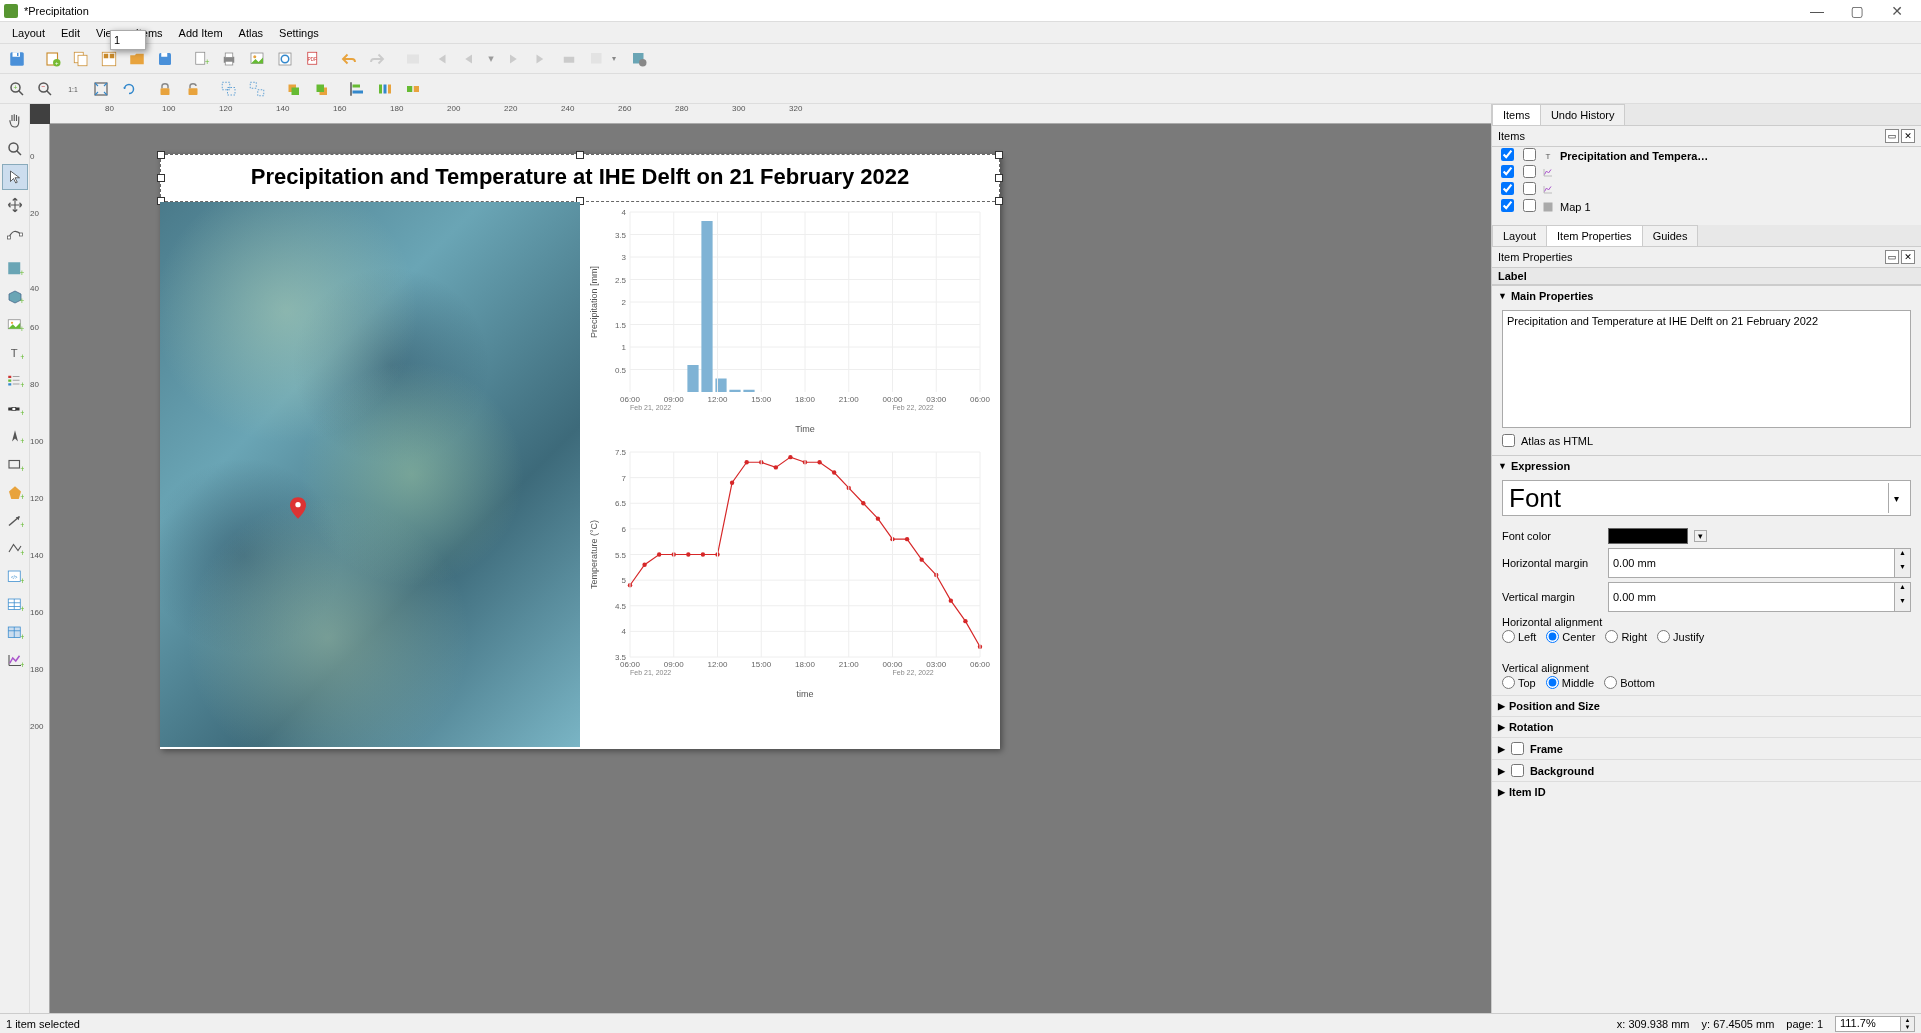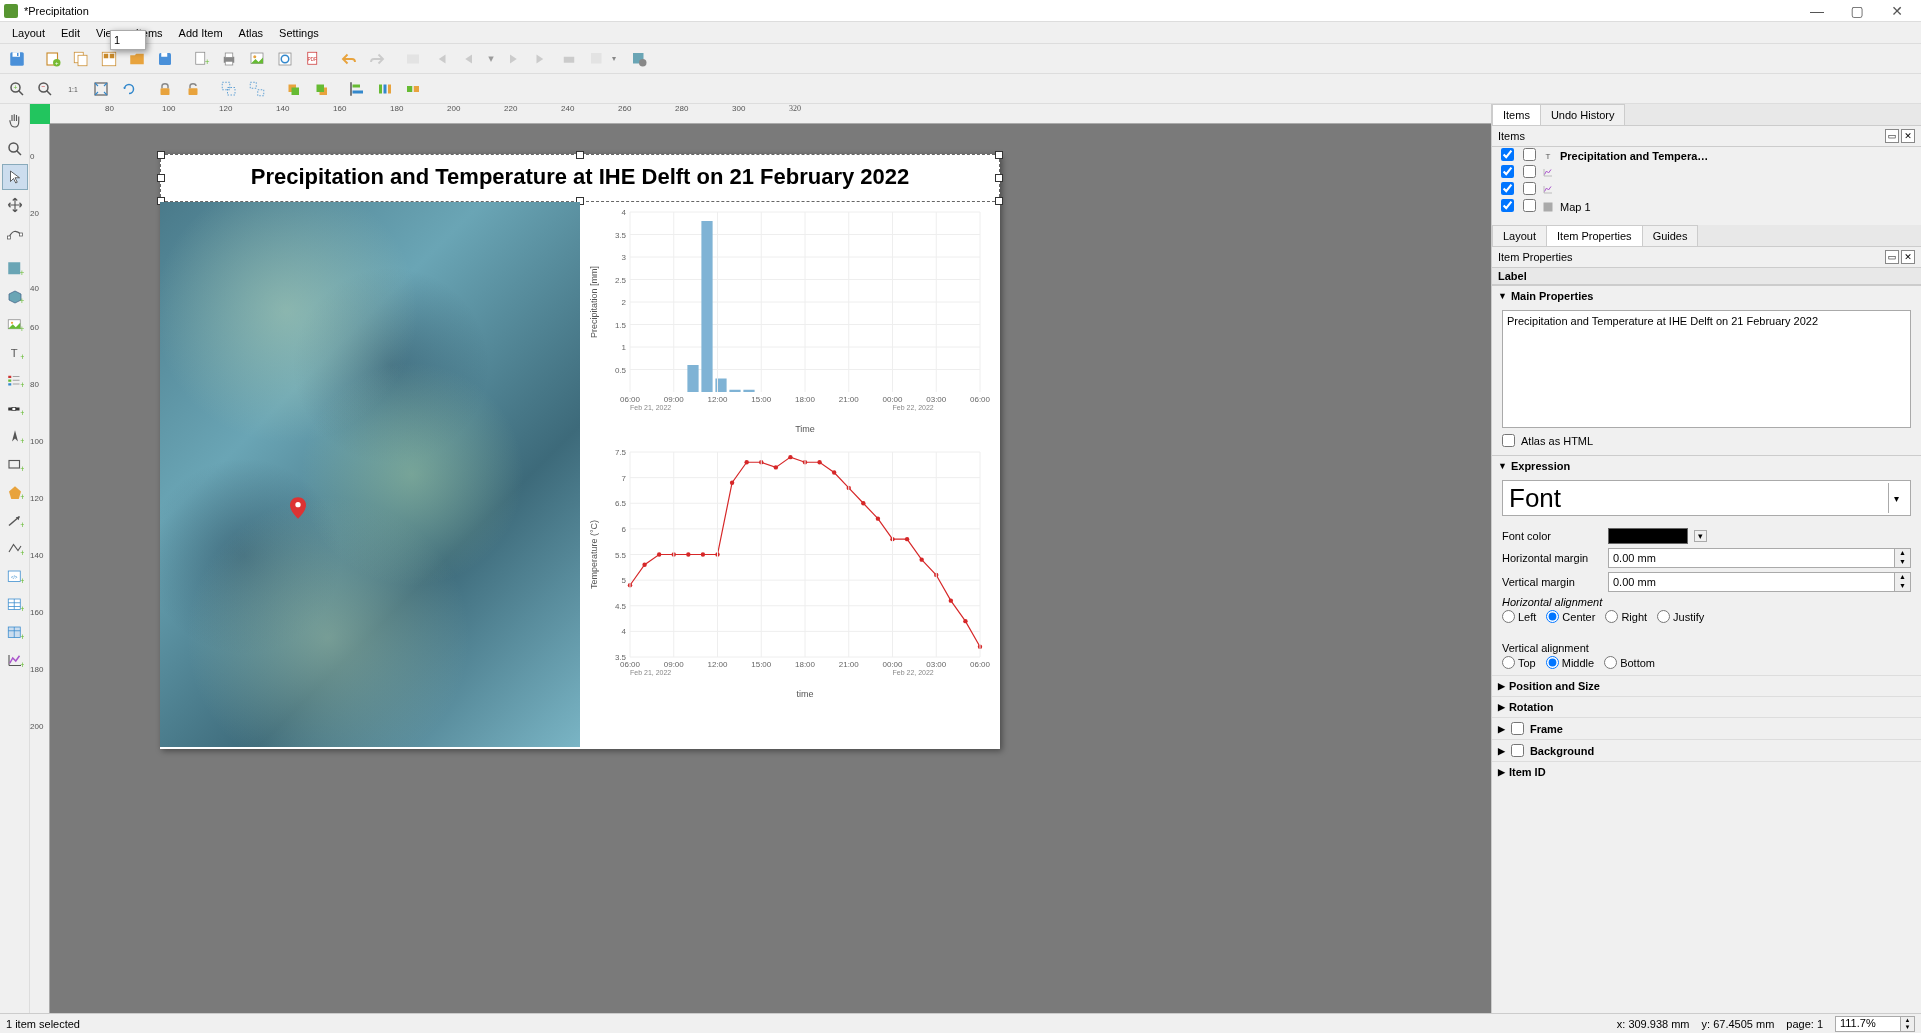--- a/index.html
+++ b/index.html
@@ -24,21 +24,21 @@
 
 
 svg.ic { width: 18px; height: 18px; }
 
 
 .mainrow { display: flex; height: calc(1033px - 22px - 22px - 30px - 30px - 20px); }
 .lefttools { width: 30px; background: #f0f0f0; border-right: 1px solid #ddd; display:flex; flex-direction:column; align-items:center; padding-top:4px; gap:2px;}
 .lefttools .tbtn { width:26px; height:26px; display:flex; align-items:center; justify-content:center; }
 .lefttools .tbtn.active { background:#cde; border:1px solid #8ab;}
 
-.canvaswrap { flex: 1; background: #22c55e; position: relative; overflow: hidden; }
+.canvaswrap { flex: 1; background: #404040; position: relative; overflow: hidden; }
 .ruler-h { position:absolute; top:0; left:20px; right:0; height:20px; background:#f0f0f0; border-bottom:1px solid #aaa; }
 .ruler-v { position:absolute; top:20px; left:0; width:20px; bottom:0; background:#f0f0f0; border-right:1px solid #aaa; }
 .ruler-h .tick, .ruler-v .tick { position:absolute; font-size:8px; color:#555; }
 .canvas-bg { position:absolute; top:20px; left:20px; right:0; bottom:0; background:#7a7a7a; overflow:auto;}
 .page { position:absolute; top:30px; left:110px; width:840px; height:595px; background:#fff; box-shadow: 2px 2px 6px rgba(0,0,0,0.4); }
 
 .sel-handles { position:absolute; top:0; left:0; right:0; height:48px; border:1px dashed #666; }
 .sel-handles .h { position:absolute; width:8px; height:8px; background:#fff; border:1px solid #333; }
 .sel-handles .h.nw{top:-4px;left:-4px;} .sel-handles .h.n{top:-4px;left:50%;margin-left:-4px;} .sel-handles .h.ne{top:-4px;right:-4px;}
 .sel-handles .h.w{top:50%;left:-4px;margin-top:-4px;} .sel-handles .h.e{top:50%;right:-4px;margin-top:-4px;}
@@ -84,21 +84,21 @@
 .prop-head .tri { font-size:9px; }
 .prop-body { padding:4px 10px; }
 .textarea-main { width:100%; height:118px; border:1px solid #aaa; padding:4px; font-size:11px; resize:none; background:#fff;}
 .row-inline { display:flex; align-items:center; gap:6px; margin:4px 0; }
 .row-inline label { font-size:11px; }
 .btn { border:1px solid #aaa; background:linear-gradient(#fdfdfd,#e8e8e8); padding:2px 8px; font-size:11px; height:20px; display:flex;align-items:center;justify-content:center;}
 .btn.combo::after{content:"▾"; margin-left:6px; font-size:9px;}
 .font-selector { border:1px solid #aaa; background:#fff; padding:2px 6px; font-size:26px; font-weight:400; height:36px; display:flex; align-items:center;}
 .font-selector .dd { margin-left:auto; border-left:1px solid #aaa; width:16px; text-align:center; font-size:10px; height:100%; display:flex;align-items:center;justify-content:center;}
 .color-swatch { width:80px; height:16px; background:#000; border:1px solid #666; }
-.spin { display:flex; border:1px solid #aaa; height:20px; background:#fff; flex:1;}
+.spin { display:flex; border:1px solid #aaa; height:30px; background:#fff; flex:1;}
 .spin input{border:none; flex:1; padding:0 4px; font-size:11px; outline:none;}
 .spin .sbtns{width:16px; display:flex; flex-direction:column; border-left:1px solid #aaa;}
 .spin .sbtns span{flex:1; font-size:7px; text-align:center; background:#eee;}
 .radios { display:flex; gap:10px; margin:2px 0;}
 .radios label{display:flex;align-items:center;gap:3px; font-size:11px;}
 
 .prop-collapsed { padding:4px 6px; font-weight:700; display:flex; align-items:center; gap:4px; border-top:1px solid #ddd;}
 .prop-collapsed .tri{font-size:9px;}
 .prop-collapsed input[type=checkbox]{margin:0 2px;}
 
@@ -512,21 +512,21 @@
       <div class="tick" style="left:169px;">120</div>
       <div class="tick" style="left:226px;">140</div>
       <div class="tick" style="left:283px;">160</div>
       <div class="tick" style="left:340px;">180</div>
       <div class="tick" style="left:397px;">200</div>
       <div class="tick" style="left:454px;">220</div>
       <div class="tick" style="left:511px;">240</div>
       <div class="tick" style="left:568px;">260</div>
       <div class="tick" style="left:625px;">280</div>
       <div class="tick" style="left:682px;">300</div>
-      <div class="tick" style="left:739px;font-family:Liberation Serif, serif;">320</div>
+      <div class="tick" style="left:739px;">320</div>
     </div>
     <div class="ruler-v">
       <div class="tick" style="top:28px;">0</div>
       <div class="tick" style="top:85px;">20</div>
       <div class="tick" style="top:160px;">40</div>
       <div class="tick" style="top:199px;">60</div>
       <div class="tick" style="top:256px;">80</div>
       <div class="tick" style="top:313px;">100</div>
       <div class="tick" style="top:370px;">120</div>
       <div class="tick" style="top:427px;">140</div>
@@ -794,21 +794,21 @@
           <div class="row-inline">
             <label style="width:100px;">Vertical margin</label>
             <div class="spin">
                 <input value="0.00 mm" style="">
                 <div class="sbtns">
                   <span>▲</span>
                   <span>▼</span>
                 </div>
               </div>
           </div>
-          <div style="margin-top:4px;font-style:italic;">Horizontal alignment</div>
+          <div style="margin-top:4px;">Horizontal alignment</div>
           <div class="radios" id="halign-radios">
               <label><input type="radio" name="halign-radios" style=""> Left</label>
               <label><input type="radio" name="halign-radios" checked="" style=""> Center</label>
               <label><input type="radio" name="halign-radios" style=""> Right</label>
               <label><input type="radio" name="halign-radios" style=""> Justify</label>
             </div>
           <div style="margin-top:19px;">Vertical alignment</div>
           <div class="radios" id="valign-radios">
               <label><input type="radio" name="valign-radios" style=""> Top</label>
               <label><input type="radio" name="valign-radios" checked="" style=""> Middle</label>

